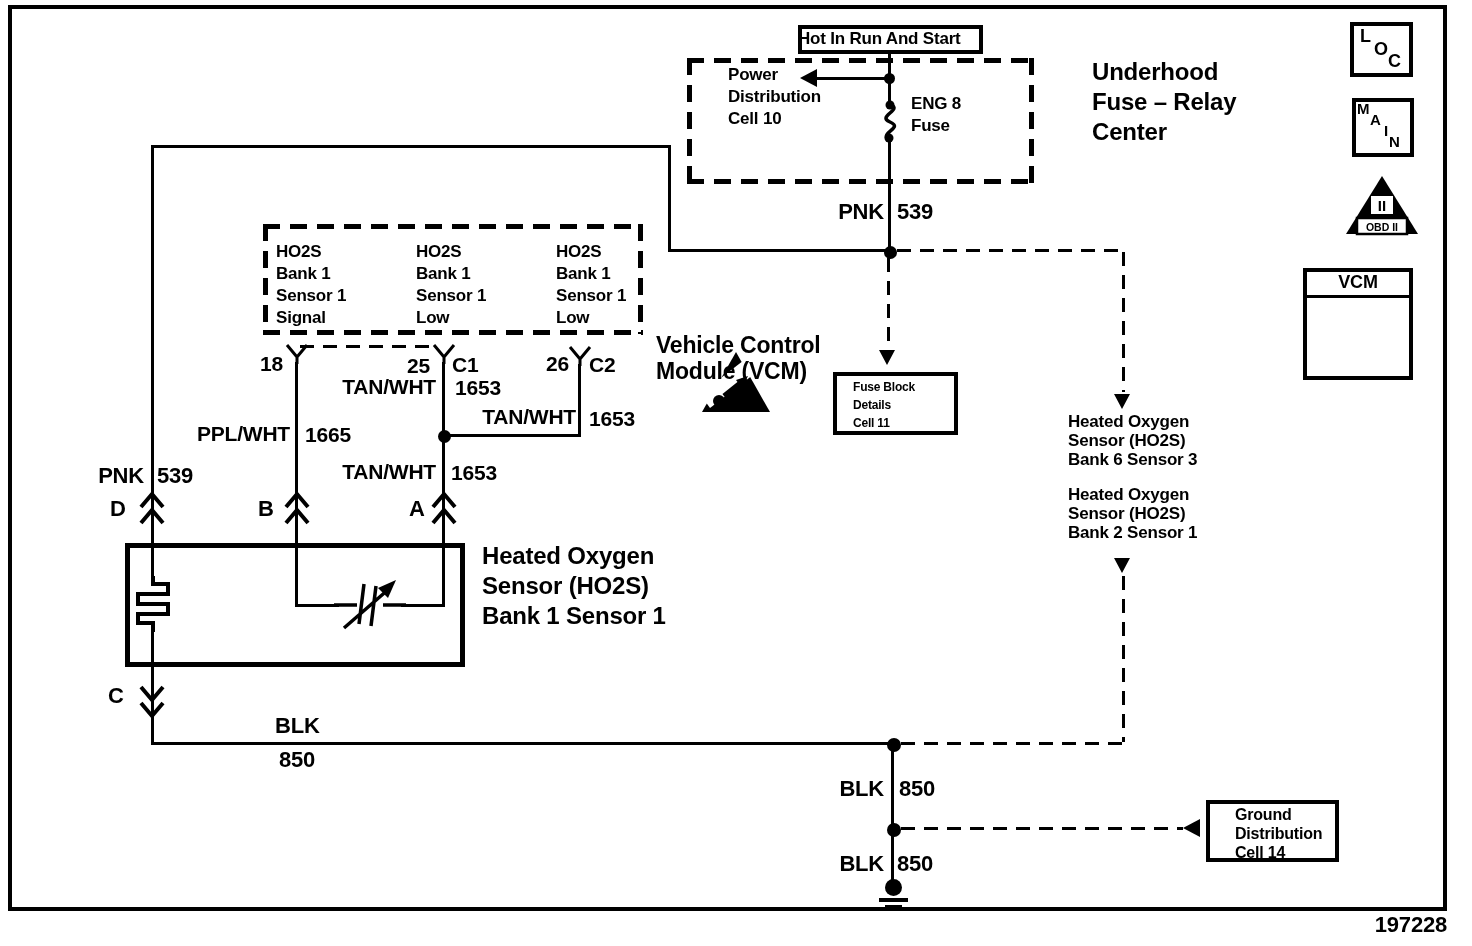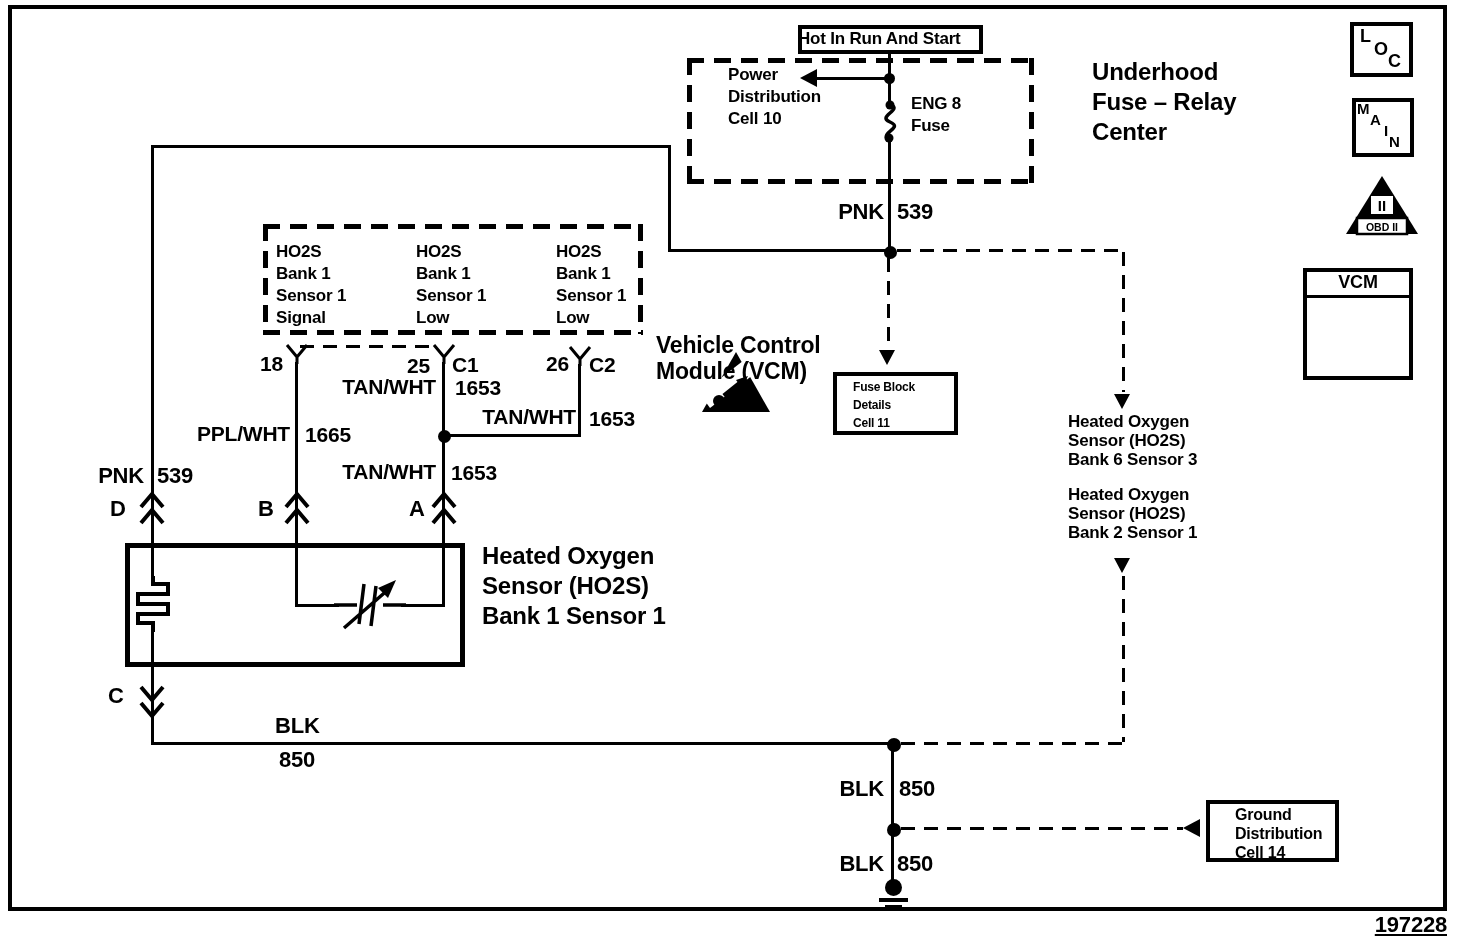--- a/index.html
+++ b/index.html
@@ -260,15 +260,15 @@
 
   <div class="t f22" style="left:275px;top:714px;">BLK</div>
   <div class="t f22" style="left:279px;top:748px;">850</div>
 
   <div class="t f22 ra" style="left:828px;top:777px;width:56px;">BLK</div>
   <div class="t f22" style="left:899px;top:777px;">850</div>
 
   <div class="t f22 ra" style="left:828px;top:852px;width:56px;">BLK</div>
   <div class="t f22" style="left:897px;top:852px;">850</div>
 
-  <div class="t f22 ra" style="left:1300px;top:913px;width:147px;text-decoration:underline;">197228</div>
+  <div class="t f22 ra" style="left:1300px;top:913px;width:147px;">197228</div>
 
 </div>
 
 </body></html>

